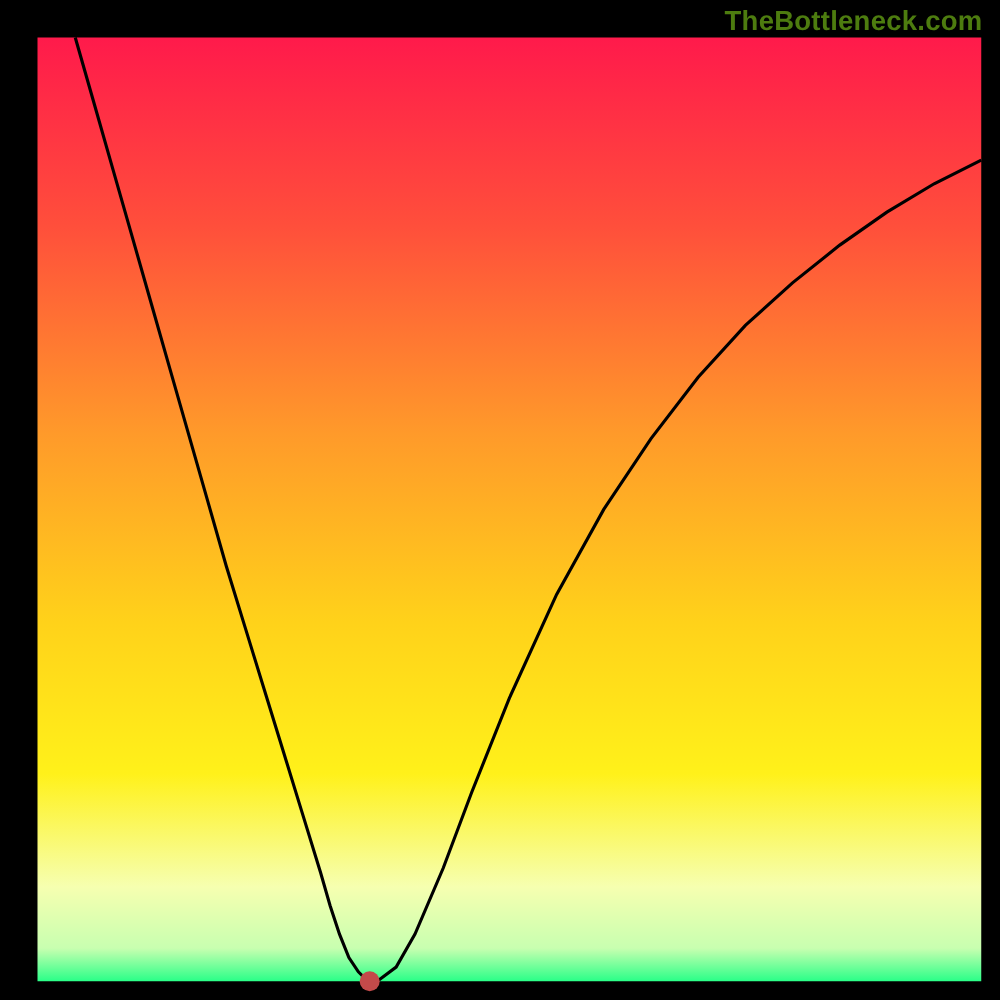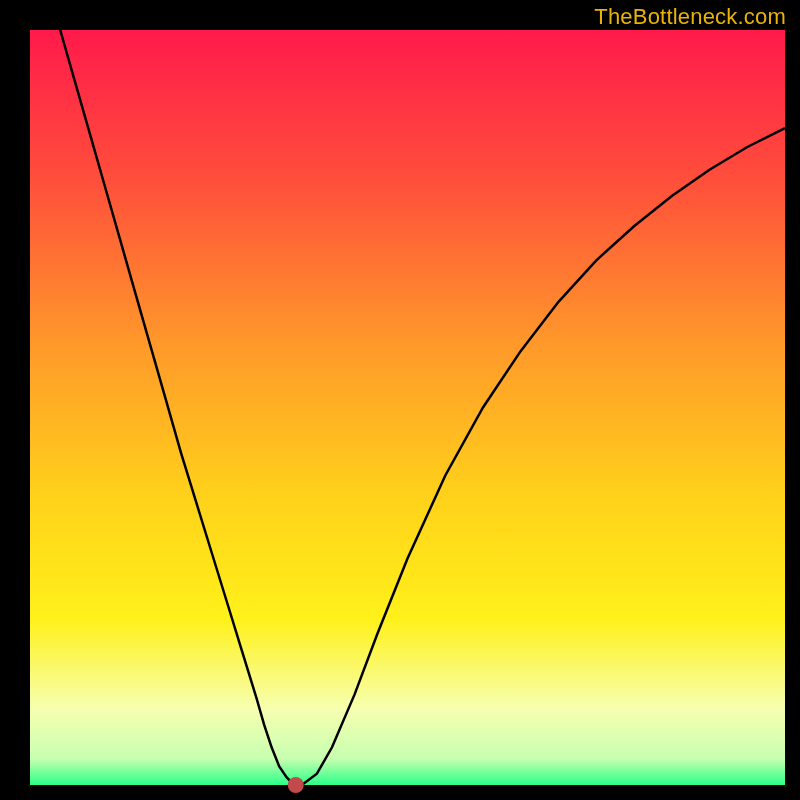--- a/index.html
+++ b/index.html
@@ -15,22 +15,22 @@
     width: 800px;
     height: 800px;
     background: #000;
   }
   .watermark {
     position: absolute;
     top: 4px;
     right: 14px;
     font-family: Arial, Helvetica, sans-serif;
     font-size: 22px;
-    font-weight: 400;
-    color: #eab308;
+    font-weight: 700;
+    color: #4d7c0f;
     letter-spacing: 0.2px;
   }
   svg.plot {
     position: absolute;
     left: 0;
     top: 0;
   }
 </style>
 </head>
 <body>

